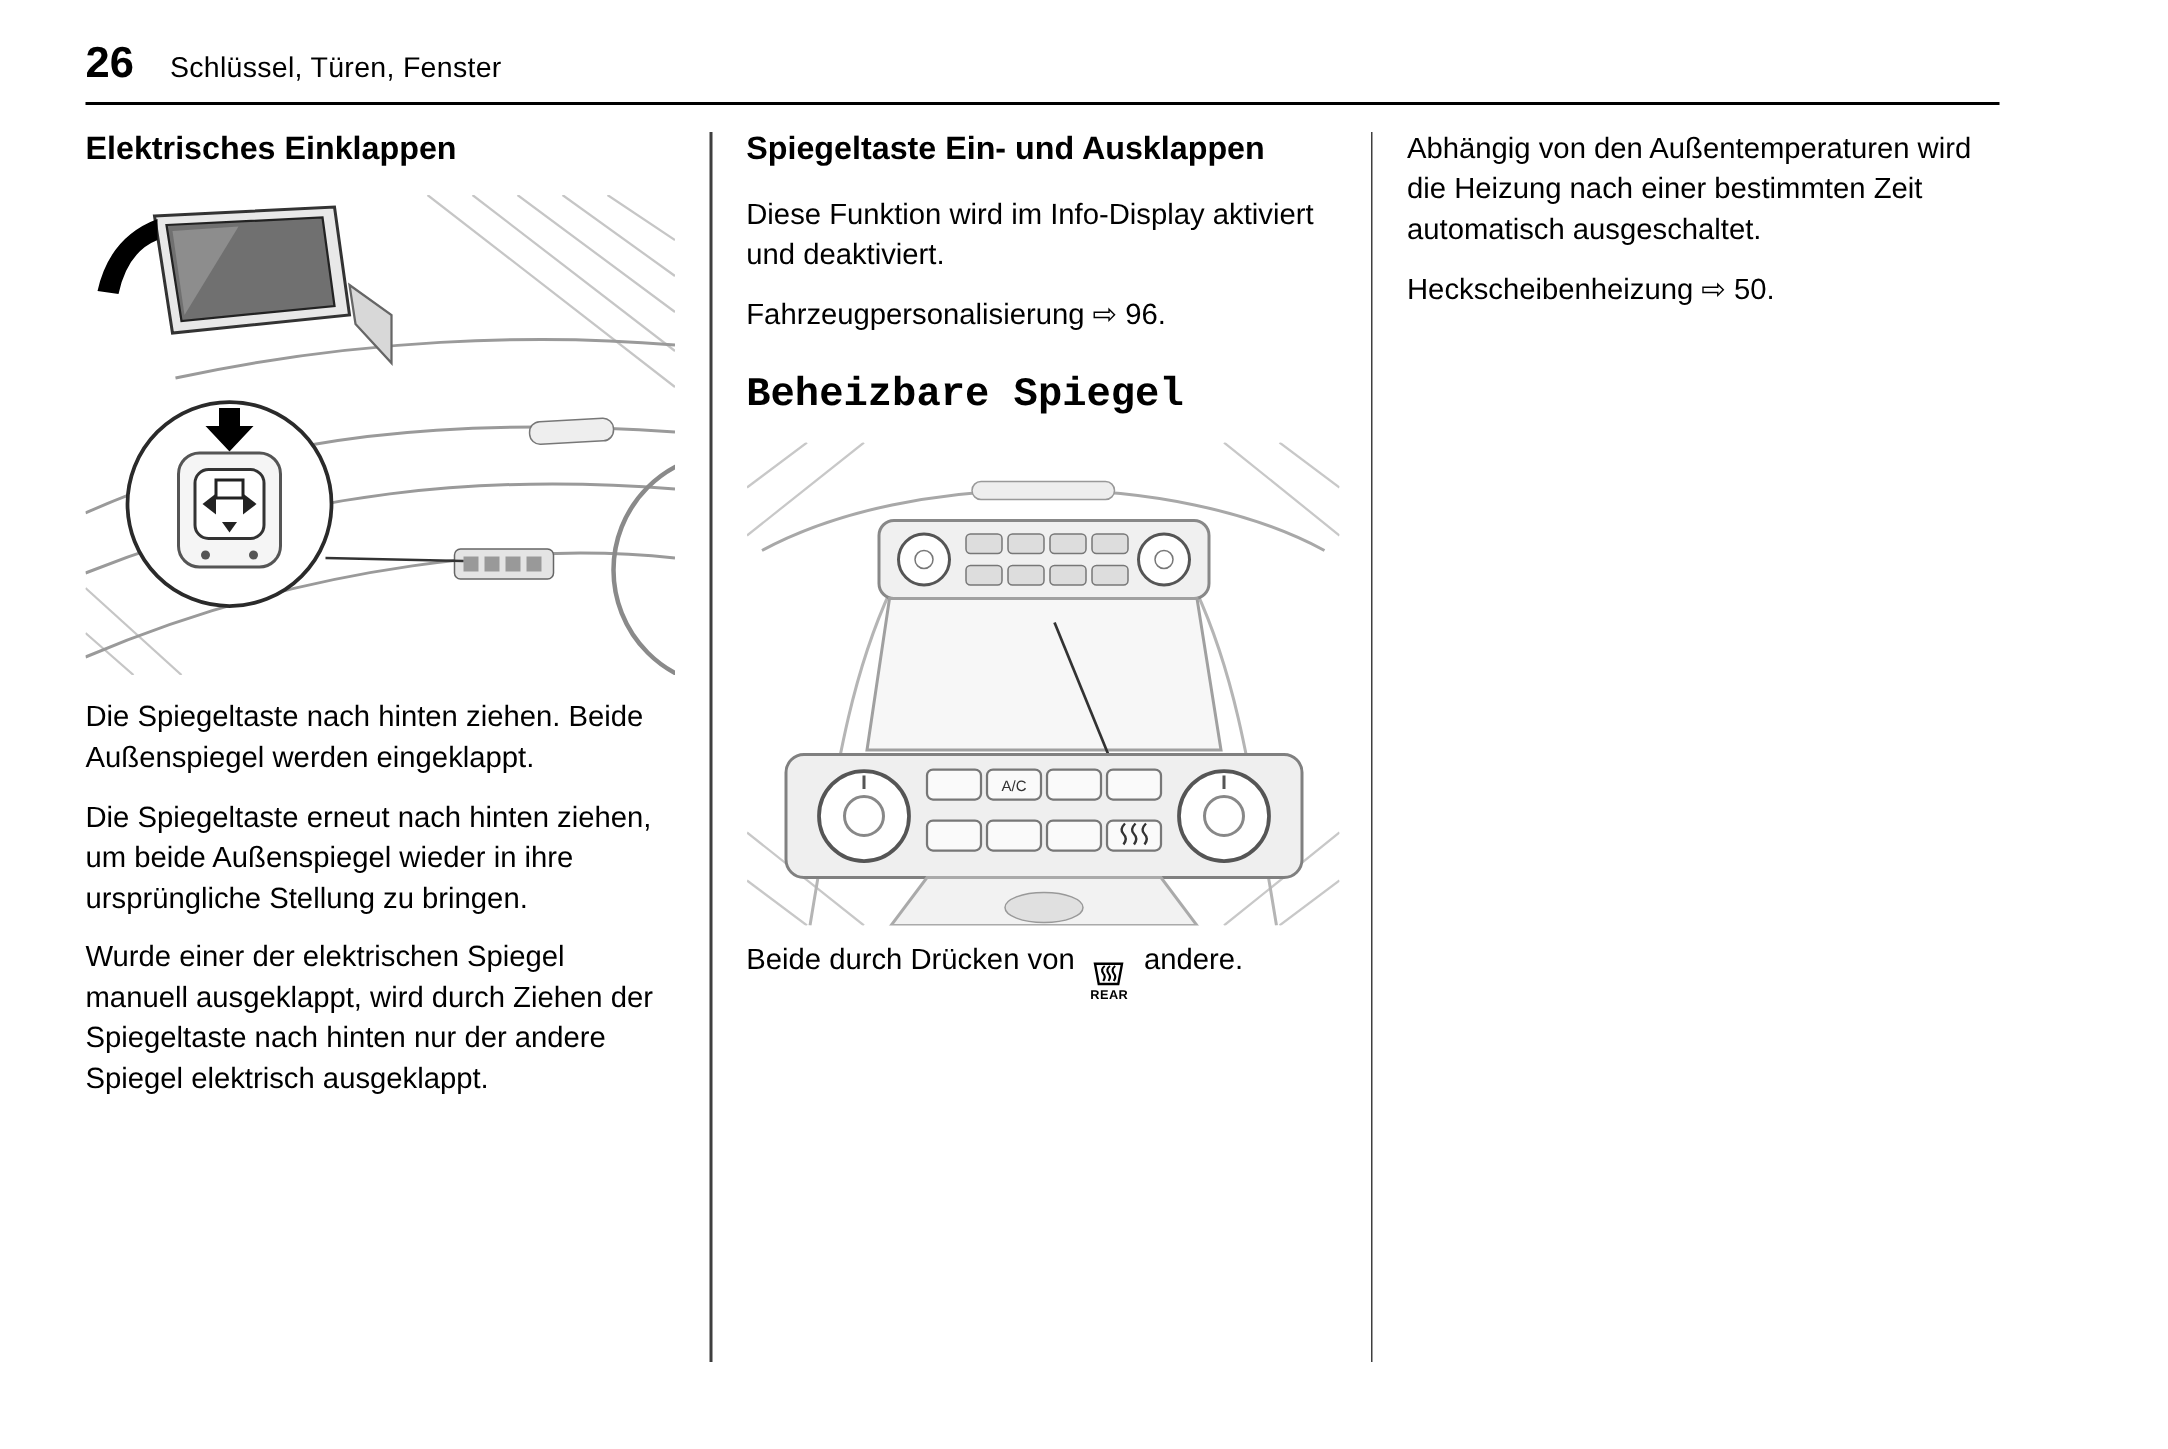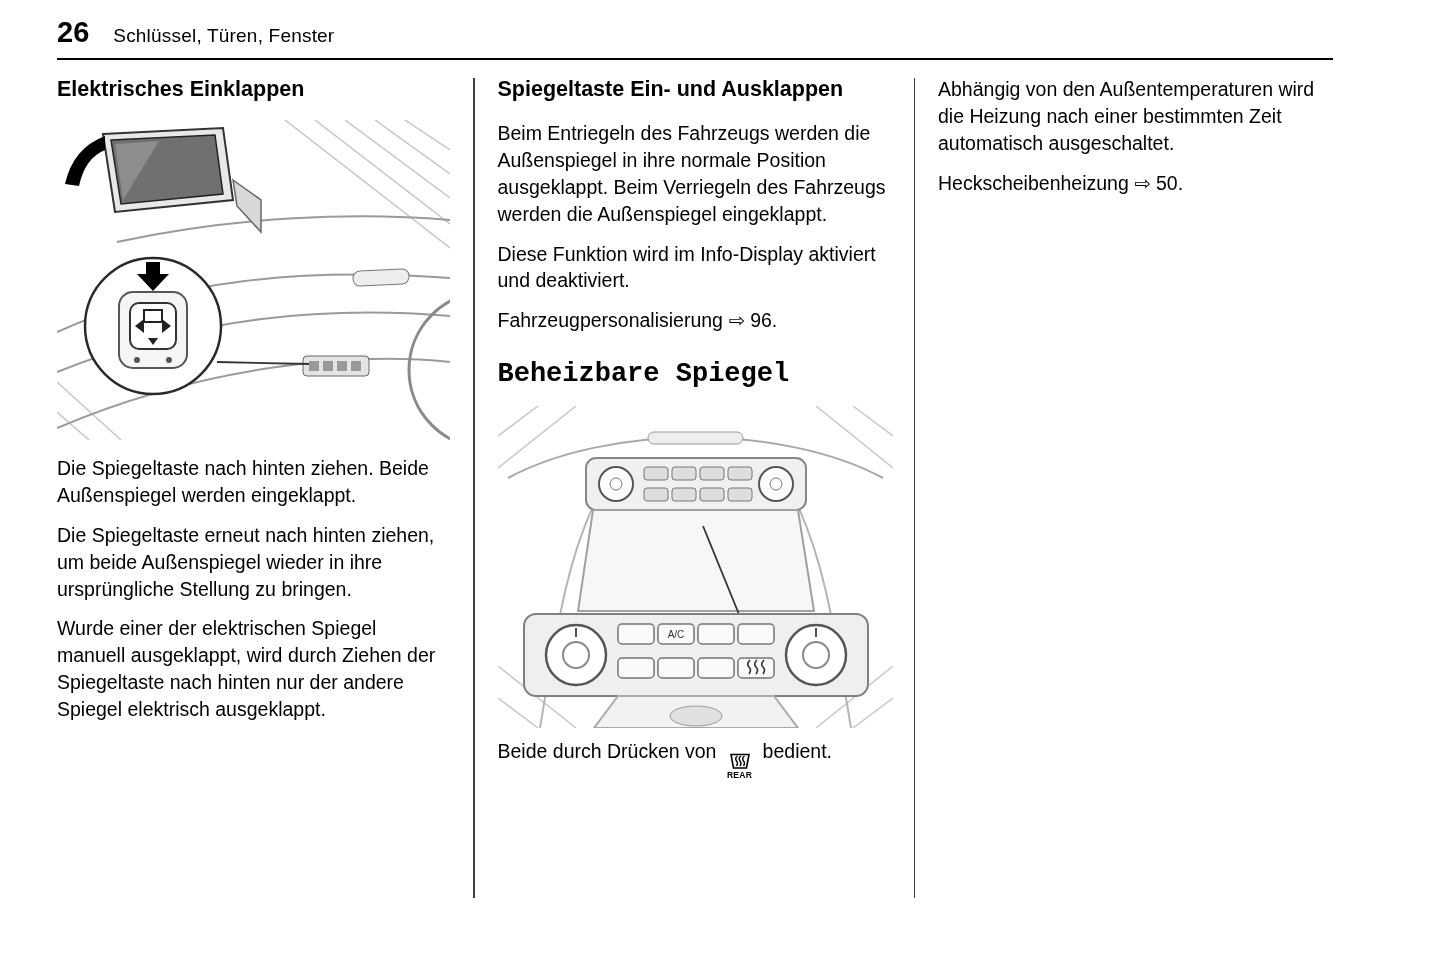--- a/index.html
+++ b/index.html
@@ -2,21 +2,21 @@
 <html><head>
 <meta charset="utf-8">
 <style>
   html,body { margin:0; padding:0; background:#fff; }
   body {
     width:1445px; height:966px;
     font-family:"Liberation Sans","DejaVu Sans",sans-serif;
     color:#000;
     -webkit-font-smoothing:antialiased;
   }
-  .page { width:1445px; height:966px; box-sizing:border-box; padding:16px 112px 0 57px; overflow:hidden; }
+  .page { width:1445px; height:966px; box-sizing:border-box; padding:26px 112px 0 57px; overflow:hidden; }
 
   .header-row { display:flex; align-items:baseline; }
   .page-number { font-size:29px; font-weight:bold; }
   .page-title  { font-size:19px; font-weight:normal; margin-left:24px; letter-spacing:0.2px; }
   .header-rule { height:2px; background:#000; margin-top:9px; }
 
   .columns { display:flex; margin-top:16px; min-height:822px; }
   .col { width:393px; font-size:19.5px; line-height:1.38; }
   .col-divider { width:1.5px; background:#3f3f3f; margin:2px 23px 0 23px; }
 
@@ -25,21 +25,21 @@
 
   p.body-text { margin:0 0 13px; }
   .first-par { margin-top:3px; }
 
   figure { margin:4px 0 15px; padding:0; }
   figure svg { display:block; background:#fff; }
   svg text { font-family:"Liberation Sans",sans-serif; }
 
   .caption { margin-top:10px; font-size:19.5px; }
   .inline-icon {
-    display:inline-flex; flex-direction:column; align-items:flex-end;
+    display:inline-flex; flex-direction:column; align-items:flex-start;
     vertical-align:-12px; margin:0 5px;
   }
   .inline-icon .icon-label { font-size:8.5px; font-weight:bold; line-height:1; margin-top:1px; letter-spacing:0.3px; }
 </style>
 </head>
 <body>
 
 <div class="page">
 
   <div class="header-row">
@@ -111,21 +111,20 @@
       <p class="body-text">Die Spiegeltaste nach hinten ziehen. Beide Außenspiegel werden eingeklappt.</p>
       <p class="body-text">Die Spiegeltaste erneut nach hinten ziehen, um beide Außenspiegel wieder in ihre ursprüngliche Stellung zu bringen.</p>
       <p class="body-text">Wurde einer der elektrischen Spiegel manuell ausgeklappt, wird durch Ziehen der Spiegeltaste nach hinten nur der andere Spiegel elektrisch ausgeklappt.</p>
     </div>
 
     <div class="col-divider"></div>
 
     <div class="col">
       <div class="col-heading">Spiegeltaste Ein- und Ausklappen</div>
 
-      <p class="body-text">Beim Entriegeln des Fahrzeugs werden die Außenspiegel in ihre normale Position ausgeklappt. Beim Verriegeln des Fahrzeugs werden die Außenspiegel eingeklappt.</p>
       <p class="body-text">Diese Funktion wird im Info-Display aktiviert und deaktiviert.</p>
       <p class="body-text">Fahrzeugpersonalisierung ⇨ 96.</p>
 
       <div class="section-heading">Beheizbare Spiegel</div>
 
       <figure style="margin:2px 0 8px;">
         <svg viewBox="0 0 395 322" width="395" height="322">
 
           <g stroke="#c8c8c8" stroke-width="1.5">
             <line x1="0" y1="30" x2="40" y2="0"></line>
@@ -198,21 +197,21 @@
         <span>Beide durch Drücken von</span>
         <span class="inline-icon">
           <svg width="24" height="17" viewBox="0 0 24 17">
             <path d="M3,1.5 h18 l-2.5,13.5 h-13 Z" fill="none" stroke="#000" stroke-width="1.6"></path>
             <path d="M8.5,13 q2,-3 0,-5 q-2,-3 1,-5" fill="none" stroke="#000" stroke-width="1.4"></path>
             <path d="M12,13 q2,-3 0,-5 q-2,-3 1,-5" fill="none" stroke="#000" stroke-width="1.4"></path>
             <path d="M15.5,13 q2,-3 0,-5 q-2,-3 1,-5" fill="none" stroke="#000" stroke-width="1.4"></path>
           </svg>
           <span class="icon-label">REAR</span>
         </span>
-        <span>bedient.</span>
+        <span>andere.</span>
       </p>
     </div>
 
     <div class="col-divider"></div>
 
     <div class="col">
       <p class="body-text first-par">Abhängig von den Außentemperaturen wird die Heizung nach einer bestimmten Zeit automatisch ausgeschaltet.</p>
       <p class="body-text">Heckscheibenheizung ⇨ 50.</p>
     </div>
 

